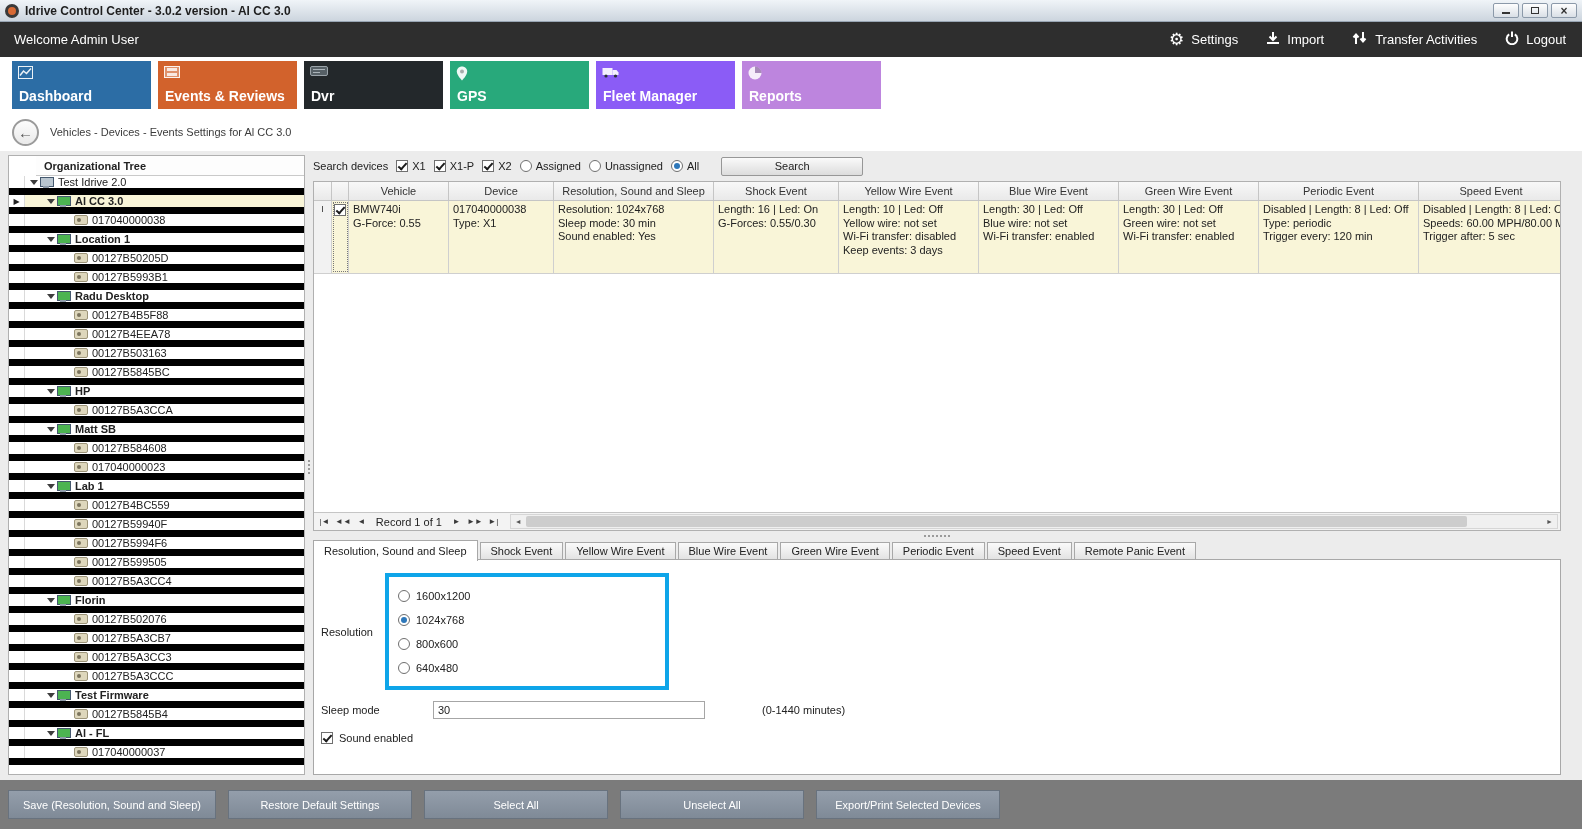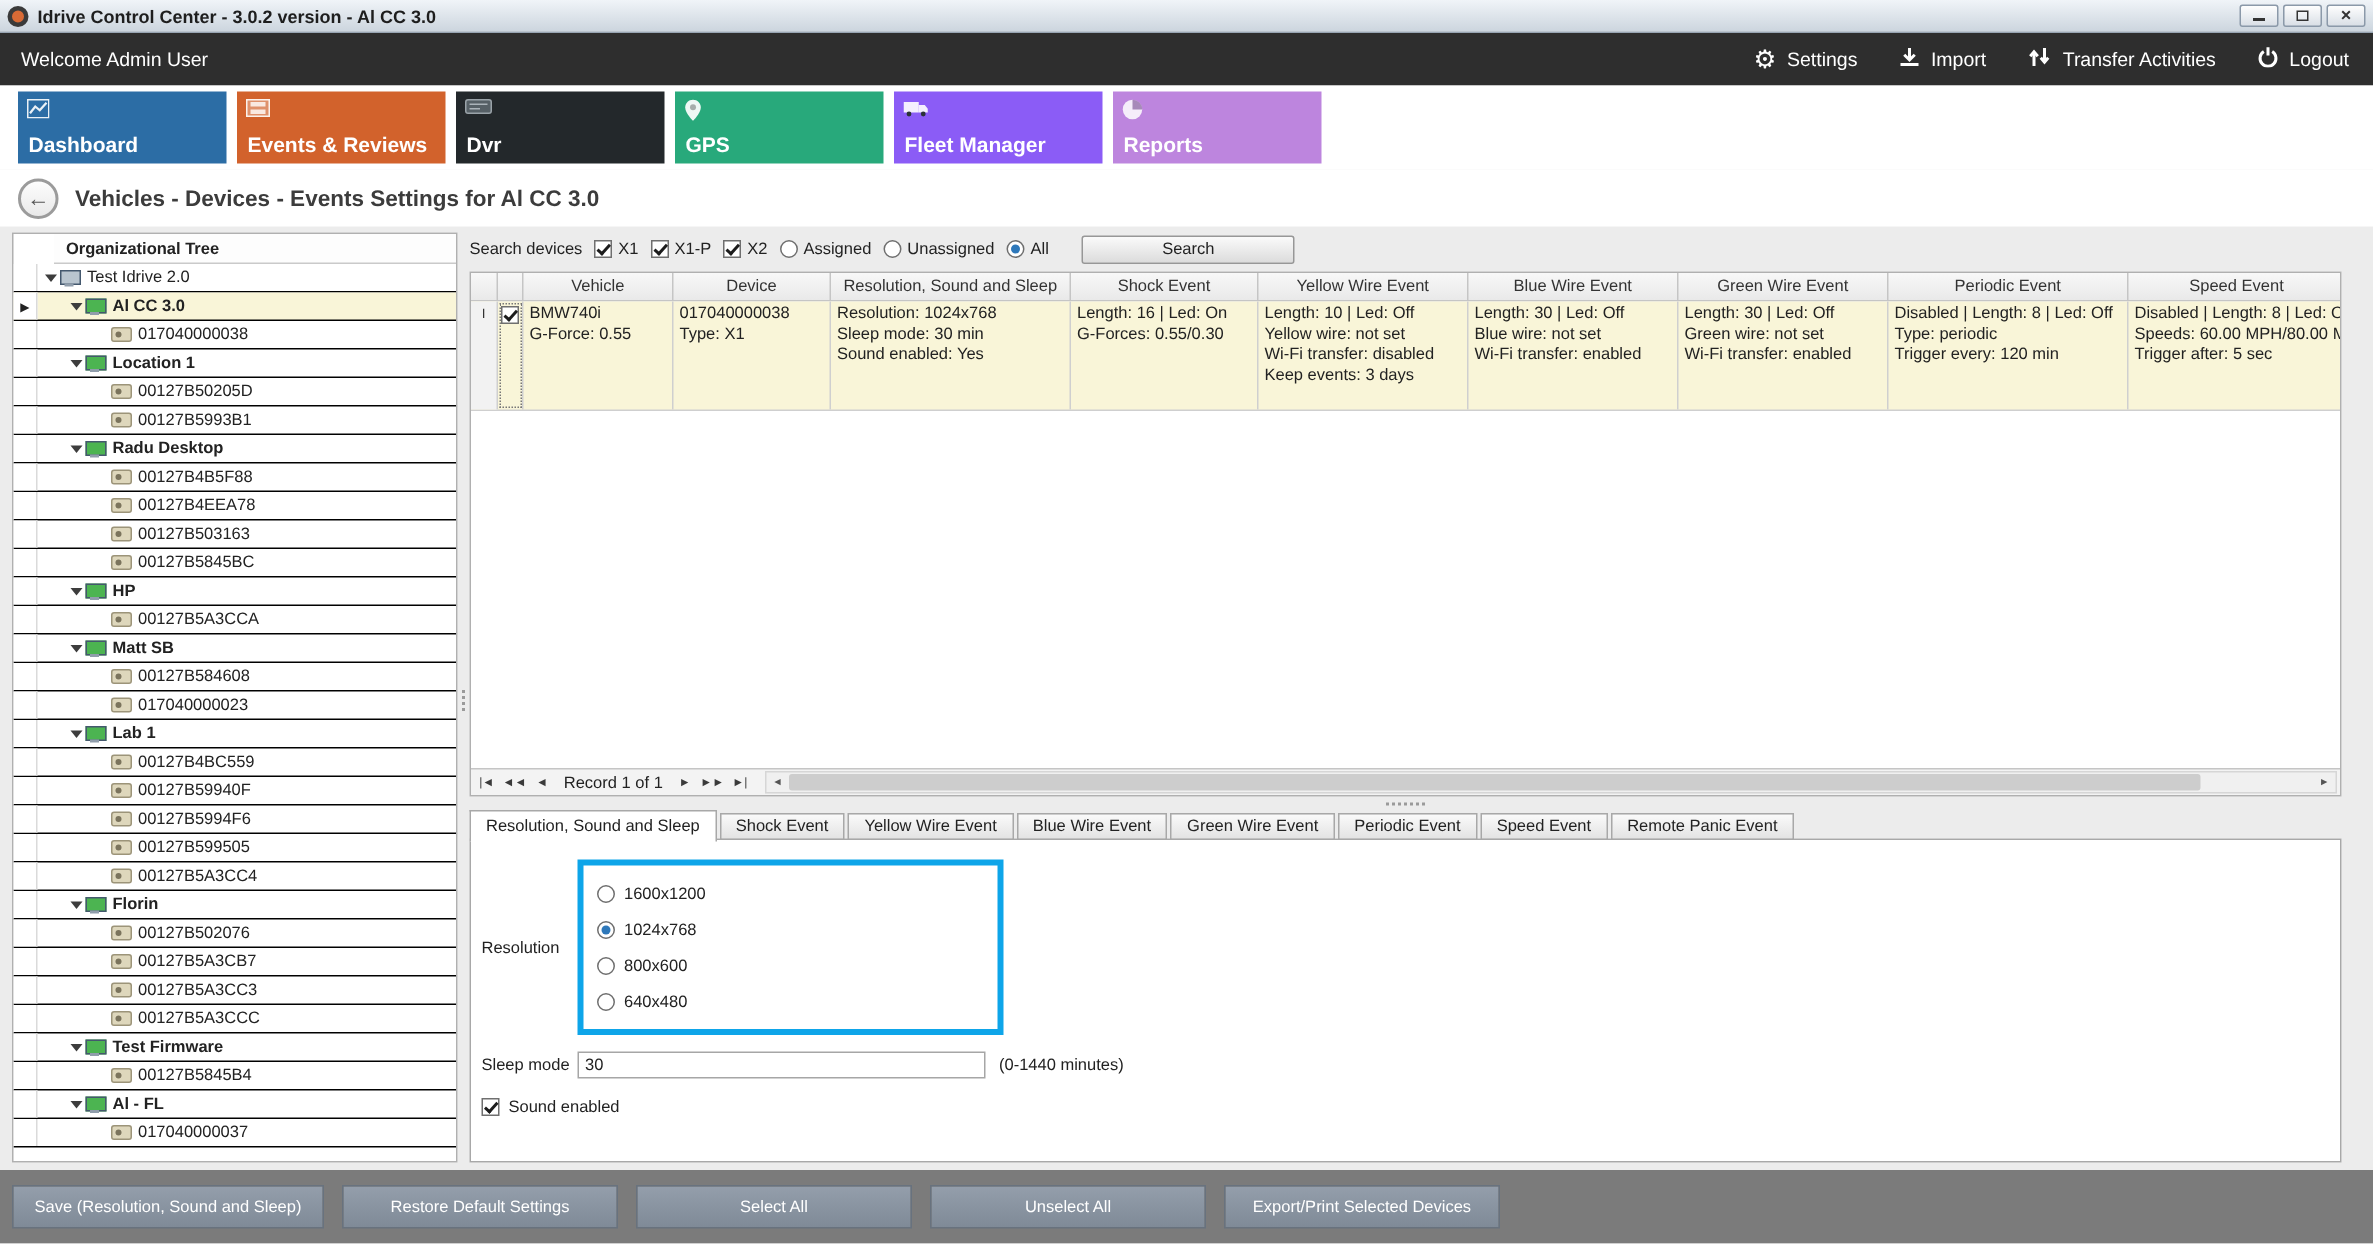--- a/index.html
+++ b/index.html
@@ -25,29 +25,29 @@
 
 .tiles { height:56px; background:#fff; display:flex; gap:7px; padding:4px 0 4px 12px; }
 .tile { width:139px; position:relative; cursor:default; }
 .tile .t-icon { position:absolute; top:5px; left:6px; }
 .tile .t-label { position:absolute; bottom:5px; left:7px; font-size:14px; font-weight:bold; color:#fff; white-space:nowrap; }
 
 
 .pageheader { height:38px; background:#fff; display:flex; align-items:center; padding-left:12px; gap:11px; }
 .back-btn { width:27px; height:27px; border-radius:50%; border:2px solid #9b9b9b; background:linear-gradient(#fdfdfd,#e9e9e9); display:flex; align-items:center; justify-content:center; cursor:default; }
 .back-arrow::before { content:"\2190"; font-size:15px; color:#555; line-height:1; }
-.page-title { font-size:15px; font-weight:700; color:#3c3c3c; }
+.page-title { font-size:11px; font-weight:400; color:#3c3c3c; }
 
 
 .content { height:629px; display:flex; padding:4px 0 0 8px; }
 
 .tree-panel { width:297px; height:620px; background:#fff; border:1px solid #b0b0b0; display:flex; flex-direction:column; flex:none; }
 .tree-header { height:20px; flex:none; display:flex; align-items:center; padding-left:8px; font-weight:bold; border-bottom:1px solid #cacaca; background:#fdfdfd;margin-left:27px; }
 .tree-body { flex:1; overflow:hidden; }
-.tree-row { height:19px; display:flex; align-items:center; border-bottom:1px solid #000000; }
+.tree-row { height:19px; display:flex; align-items:center; border-bottom:7px solid #000000; }
 .tree-row.sel { background:#f9f5d8; }
 .row-ind { width:16px; align-self:stretch; border-right:1px solid #dadada; background:#fff; flex:none; display:flex; align-items:center; justify-content:center; font-size:8px; color:#222; }
 .indent { flex:none; height:1px; }
 .tree-arrow { width:11px; flex:none; display:flex; justify-content:center; }
 .tree-arrow::before { content:""; border-left:4px solid transparent; border-right:4px solid transparent; border-top:5px solid #3d3d3d; }
 .tree-arrow.spacer::before { border-top-color:transparent; }
 .ico-mon { width:14px; height:11px; margin:0 4px 0 1px; position:relative; flex:none; }
 .ico-mon::before { content:""; position:absolute; top:0; left:0; width:12px; height:8px; background:#4cb451; border:1px solid #44586e; }
 .ico-mon::after { content:""; position:absolute; bottom:0; left:3px; width:6px; height:2px; background:#909dab; }
 .ico-mon.gray::before { background:#b9c5cf; }
@@ -94,21 +94,21 @@
 
 .tabs-row { height:20px; flex:none; display:flex; align-items:flex-end; position:relative; z-index:2; }
 .tab { height:18px; padding:0 10px; display:flex; align-items:center; background:linear-gradient(#fafafa,#e3e3e3); border:1px solid #a8a8a8; margin-right:2px; white-space:nowrap; cursor:default; }
 .tab.active { height:21px; margin-bottom:-1px; background:#fff; border-bottom:none; z-index:3; position:relative; }
 .tab-panel { flex:1; background:#fff; border:1px solid #a8a8a8; margin-top:-1px; padding:13px 0 0 7px; }
 
 .form-row { display:flex; }
 .form-label { width:64px; flex:none; display:flex; align-items:center; }
 .listbox { width:284px; border:4px solid #0ea5e9; padding:7px 0 6px; background:#fff; }
 .lb-option { height:24px; display:flex; align-items:center; gap:6px; padding-left:9px; cursor:default; }
-.sleep-row { margin-top:11px; display:flex; align-items:center; }
+.sleep-row { margin-top:11px; display:flex; align-items:center;gap:48px; }
 .sleep-input { width:272px; height:18px; border:1px solid #a6a6a6; font:11px "Liberation Sans", sans-serif; padding:0 4px; color:#222; }
 .hint { margin-left:9px; }
 .sound-row { margin-top:13px; display:flex; align-items:center; gap:6px; cursor:default; }
 
 
 .bottom-bar { height:49px; background:#7b7b7b; display:flex; align-items:center; padding-left:8px; gap:12px; }
 .bbtn { height:29px; display:flex; align-items:center; justify-content:center; color:#fff; background:linear-gradient(#949eab,#7f8a97); border:1px solid #68727e; white-space:nowrap; cursor:default; }
 </style>
 </head>
 <body>

